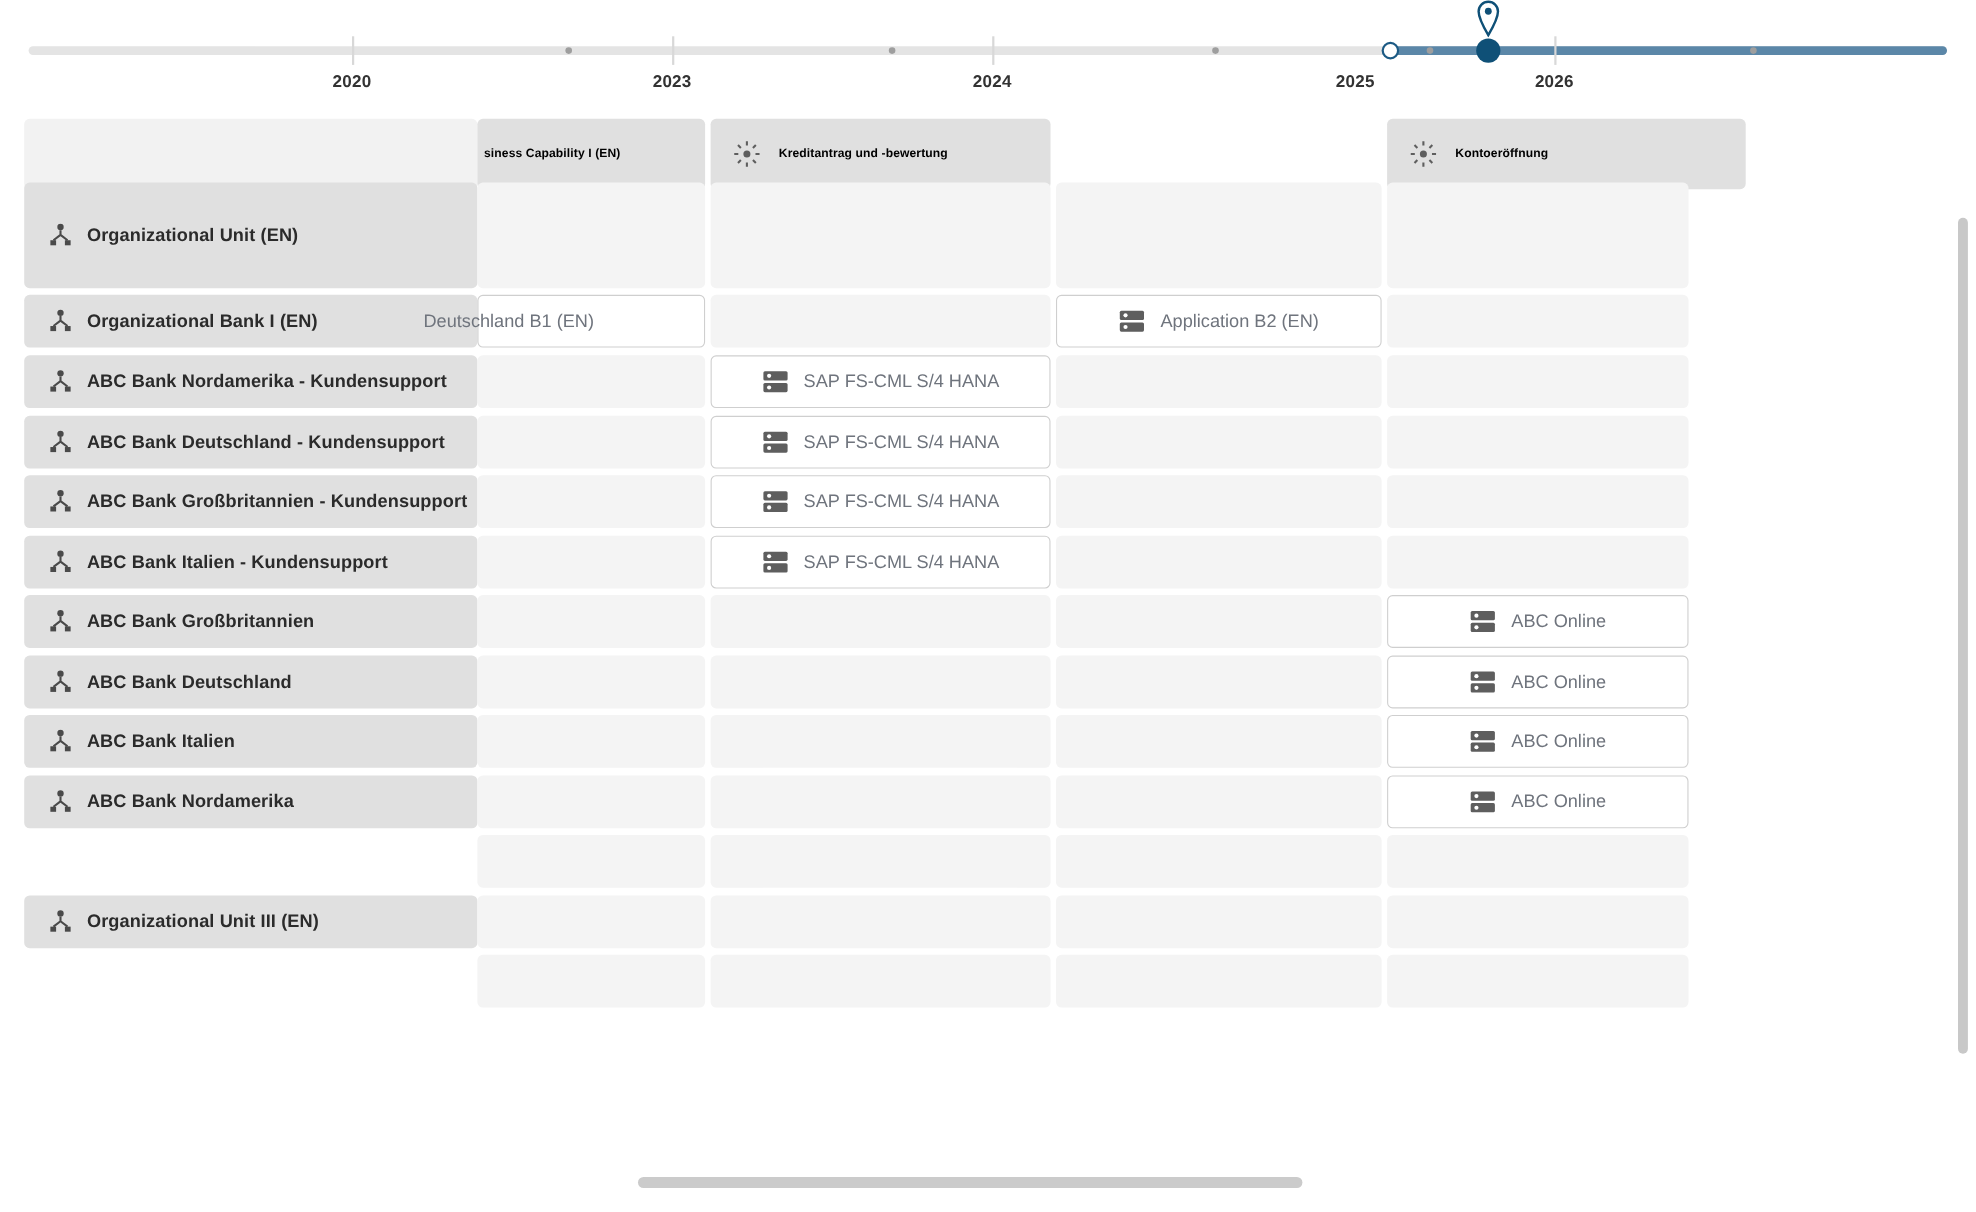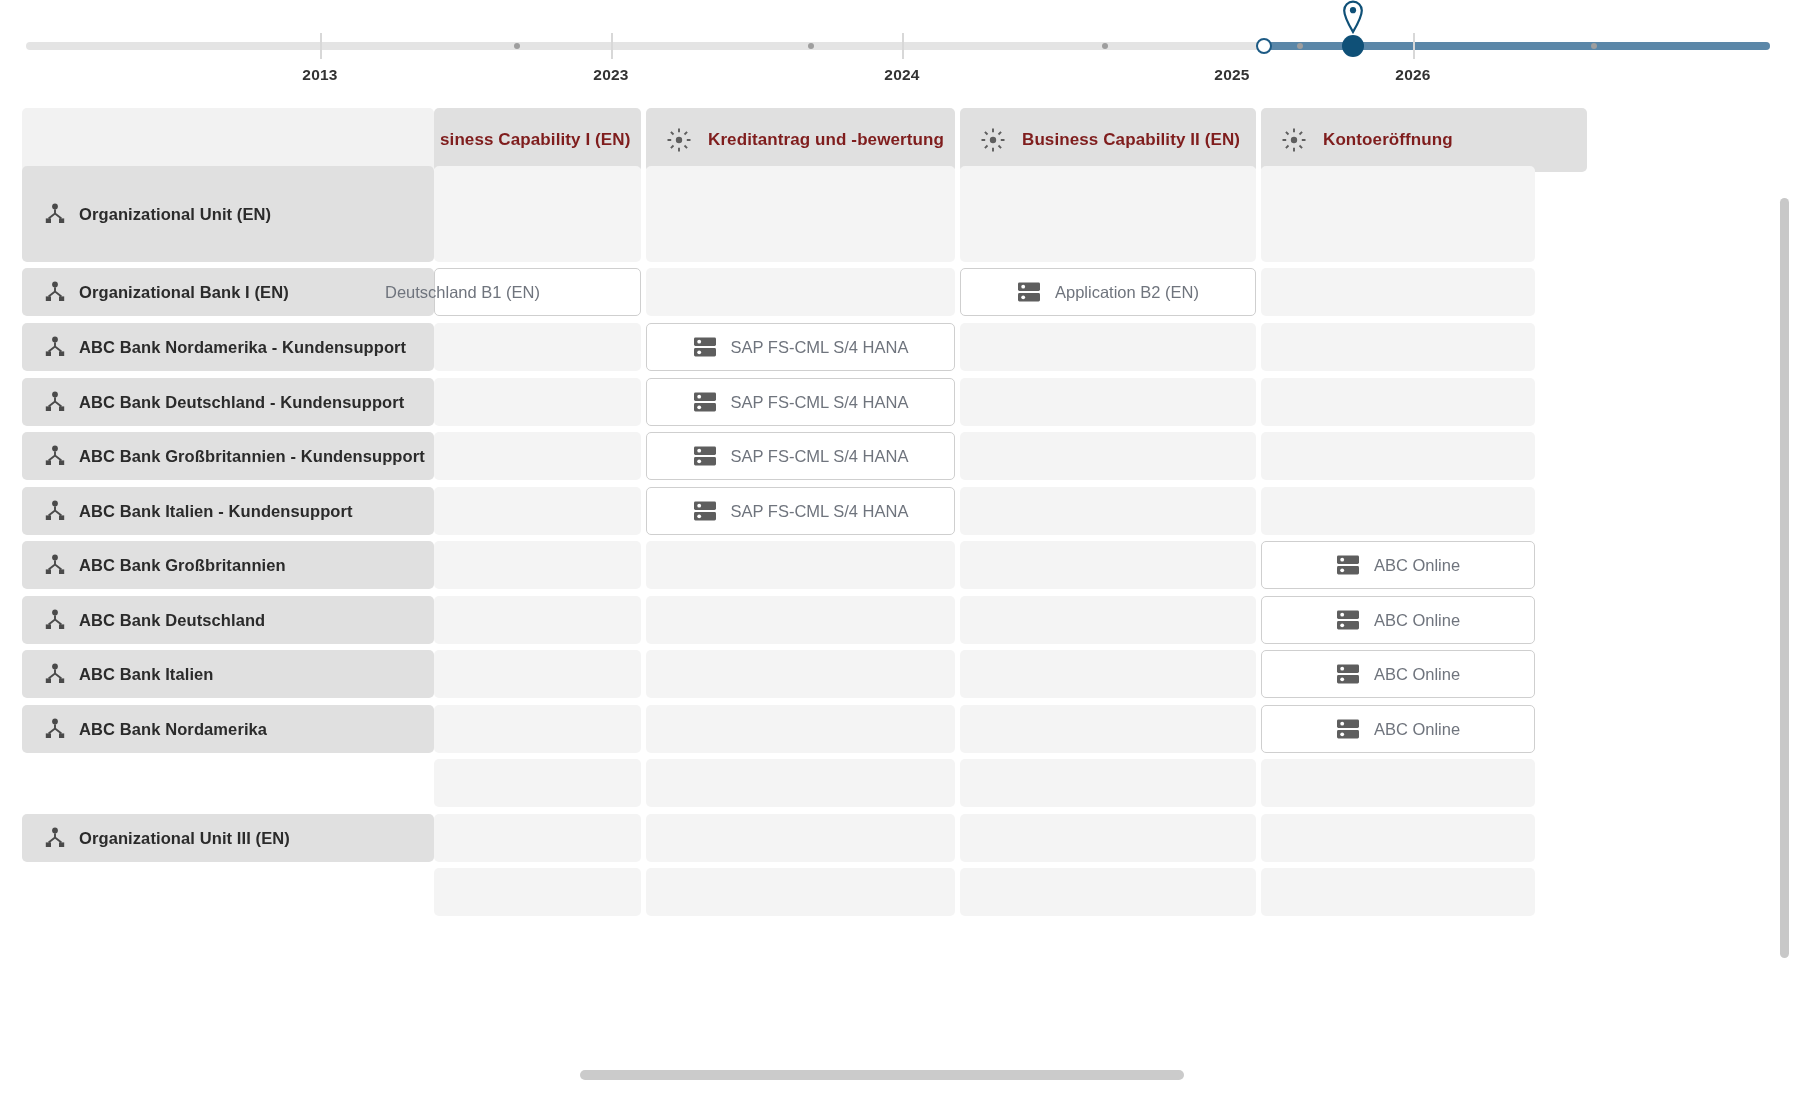--- a/index.html
+++ b/index.html
@@ -70,21 +70,21 @@
   }
   .hdr-cell {
     position: absolute; top: 0; height: 64px;
     background: #e0e0e0; border-radius: 5px;
     display: flex; align-items: center;
     padding-left: 20px; gap: 16px;
     overflow: hidden;
   }
   .hdr-cell.blank { background: #f2f2f2; }
   .hdr-text {
-    font-size: 17px; font-weight: 700; color: #7f1d1d;
+    font-size: 11px; font-weight: 700; color: #000000;
     white-space: nowrap; letter-spacing: .1px;
   }
   .hdr-text.clip { margin-left: -14px; }
 
   .row {
     position: absolute; left: 0; width: 1796px;
   }
   .rowlabel {
     position: absolute; left: 22px; top: 0;
     width: 412px; height: 100%;
@@ -155,21 +155,21 @@
     <div class="handle-hollow" id="handle-hollow" style="left: 1230px;"></div>
     <div class="handle-solid" id="handle-solid" style="left: 1316px;"></div>
     <div class="pin" id="pin" style="left: 1316px;">
       <svg width="22" height="34" viewBox="0 0 22 34">
         <path d="M11 1.6C6.1 1.6 2.2 5.5 2.2 10.4c0 6.4 8.8 21.5 8.8 21.5s8.8-15.1 8.8-21.5C19.8 5.5 15.9 1.6 11 1.6z" fill="#ffffff" stroke="#0f5077" stroke-width="2.2"></path>
         <circle cx="11" cy="10.2" r="3.1" fill="#0f5077"></circle>
       </svg>
     </div>
   </div>
   <div id="tl-labels">
-      <div class="tl-label" style="left: 320px;">2013</div>
+      <div class="tl-label" style="left: 320px;">2020</div>
       <div class="tl-label" style="left: 611px;">2023</div>
       <div class="tl-label" style="left: 902px;">2024</div>
       <div class="tl-label" style="left: 1232px; text-align: right;">2025</div>
       <div class="tl-label" style="left: 1413px;">2026</div>
     </div>
 </div>
 
 <div id="grid">
   <div class="hdr-row" id="hdr-row">
       <div class="hdr-cell blank" style="left: 22px; width: 412px;"></div>
@@ -187,38 +187,20 @@
               <line x1="20.8" y1="13" x2="24.5" y2="13"></line>
               <line x1="4.9" y1="4.9" x2="7.5" y2="7.5"></line>
               <line x1="18.5" y1="18.5" x2="21.1" y2="21.1"></line>
               <line x1="21.1" y1="4.9" x2="18.5" y2="7.5"></line>
               <line x1="7.5" y1="18.5" x2="4.9" y2="21.1"></line>
             </g>
           </svg>
         </span>
         <span class="hdr-text">Kreditantrag und -bewertung</span>
       </div>
-      <div class="hdr-cell" style="left: 960px; width: 296px;">
-        <span class="ic">
-          <svg width="26" height="26" viewBox="0 0 26 26">
-            <circle cx="13" cy="13" r="3.2" fill="#5e5e5e"></circle>
-            <g stroke="#5e5e5e" stroke-width="1.9" stroke-linecap="butt">
-              <line x1="13" y1="1.5" x2="13" y2="5.2"></line>
-              <line x1="13" y1="20.8" x2="13" y2="24.5"></line>
-              <line x1="1.5" y1="13" x2="5.2" y2="13"></line>
-              <line x1="20.8" y1="13" x2="24.5" y2="13"></line>
-              <line x1="4.9" y1="4.9" x2="7.5" y2="7.5"></line>
-              <line x1="18.5" y1="18.5" x2="21.1" y2="21.1"></line>
-              <line x1="21.1" y1="4.9" x2="18.5" y2="7.5"></line>
-              <line x1="7.5" y1="18.5" x2="4.9" y2="21.1"></line>
-            </g>
-          </svg>
-        </span>
-        <span class="hdr-text">Business Capability II (EN)</span>
-      </div>
       <div class="hdr-cell" style="left: 1261px; width: 326px;">
         <span class="ic">
           <svg width="26" height="26" viewBox="0 0 26 26">
             <circle cx="13" cy="13" r="3.2" fill="#5e5e5e"></circle>
             <g stroke="#5e5e5e" stroke-width="1.9" stroke-linecap="butt">
               <line x1="13" y1="1.5" x2="13" y2="5.2"></line>
               <line x1="13" y1="20.8" x2="13" y2="24.5"></line>
               <line x1="1.5" y1="13" x2="5.2" y2="13"></line>
               <line x1="20.8" y1="13" x2="24.5" y2="13"></line>
               <line x1="4.9" y1="4.9" x2="7.5" y2="7.5"></line>

